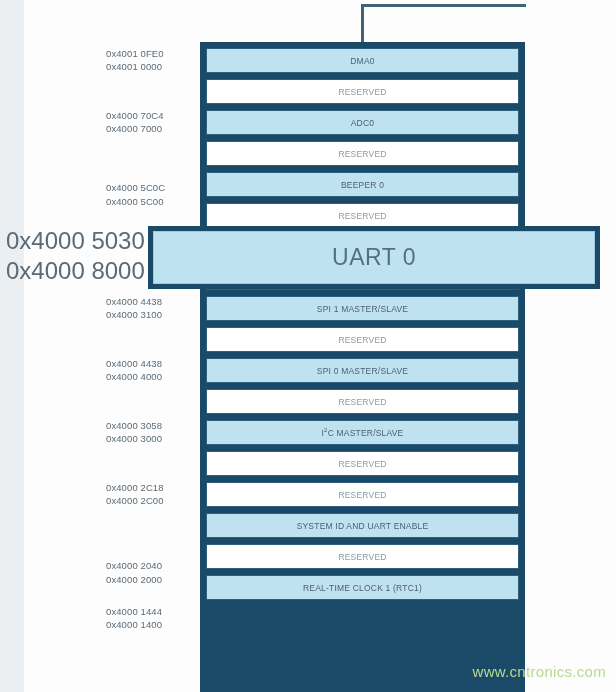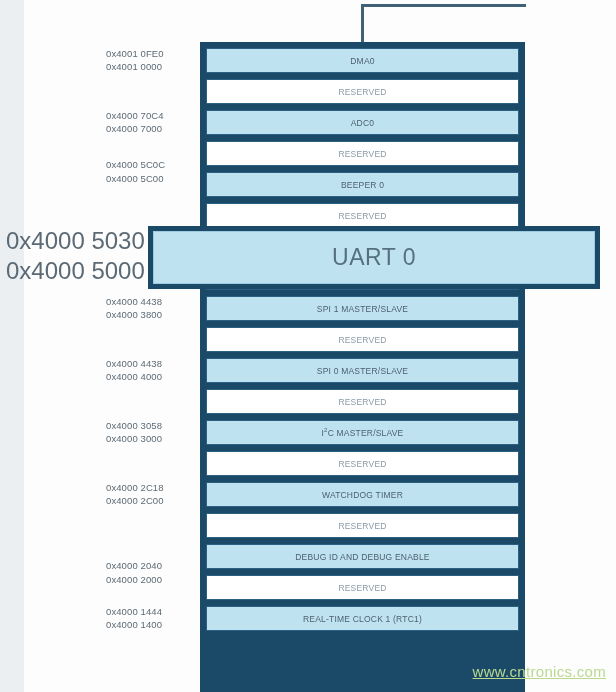--- a/index.html
+++ b/index.html
@@ -131,21 +131,20 @@
 
   
   #watermark {
     position: absolute;
     right: 10px;
     top: 663px;
     font-size: 15px;
     color: #b9d98f;
     letter-spacing: 0.3px;
     z-index: 30;
-    text-decoration: underline;
   }
 </style>
 </head>
 <body>
 
 <div id="left-panel"></div>
 
 <div id="top-connector-v"></div>
 <div id="top-connector-h"></div>
 
@@ -185,28 +184,25 @@
     </div>
     <div class="map-row reserved">
       <span class="row-label">RESERVED</span>
     </div>
     <div class="map-row periph">
       <span class="row-label">I<sup>2</sup>C MASTER/SLAVE</span>
     </div>
     <div class="map-row reserved">
       <span class="row-label">RESERVED</span>
     </div>
-    <div class="map-row periph">
-      <span class="row-label">WATCHDOG TIMER</span>
-    </div>
-    <div class="map-row reserved">
-      <span class="row-label">RESERVED</span>
-    </div>
-    <div class="map-row periph">
-      <span class="row-label">DEBUG ID AND DEBUG ENABLE</span>
+    <div class="map-row reserved">
+      <span class="row-label">RESERVED</span>
+    </div>
+    <div class="map-row periph">
+      <span class="row-label">SYSTEM ID AND UART ENABLE</span>
     </div>
     <div class="map-row reserved">
       <span class="row-label">RESERVED</span>
     </div>
     <div class="map-row periph">
       <span class="row-label">REAL-TIME CLOCK 1 (RTC1)</span>
     </div>
   </div>
 
 <svg id="bottom-arrow" viewBox="0 0 14 22">
@@ -214,40 +210,40 @@
 </svg>
 
 <div id="uart-callout">
   <div id="uart-callout-inner">
     <span id="uart-label">UART 0</span>
   </div>
 </div>
 
 <div id="uart-addr">
   <span class="addr-line">0x4000 5030</span>
-  <span class="addr-line">0x4000 5000</span>
+  <span class="addr-line">0x4000 8000</span>
 </div>
 
 <div id="watermark">www.cntronics.com</div>
 
 <div class="addr-group" style="top: 46.5px;">
     <span class="addr-line">0x4001 0FE0</span>
     <span class="addr-line">0x4001 0000</span>
   </div>
 <div class="addr-group" style="top: 108.5px;">
     <span class="addr-line">0x4000 70C4</span>
     <span class="addr-line">0x4000 7000</span>
   </div>
-<div class="addr-group" style="top: 158px;">
+<div class="addr-group" style="top: 181px;">
     <span class="addr-line">0x4000 5C0C</span>
     <span class="addr-line">0x4000 5C00</span>
   </div>
 <div class="addr-group" style="top: 294.5px;">
     <span class="addr-line">0x4000 4438</span>
-    <span class="addr-line">0x4000 3800</span>
+    <span class="addr-line">0x4000 3100</span>
   </div>
 <div class="addr-group" style="top: 356.5px;">
     <span class="addr-line">0x4000 4438</span>
     <span class="addr-line">0x4000 4000</span>
   </div>
 <div class="addr-group" style="top: 418.5px;">
     <span class="addr-line">0x4000 3058</span>
     <span class="addr-line">0x4000 3000</span>
   </div>
 <div class="addr-group" style="top: 480.5px;">

